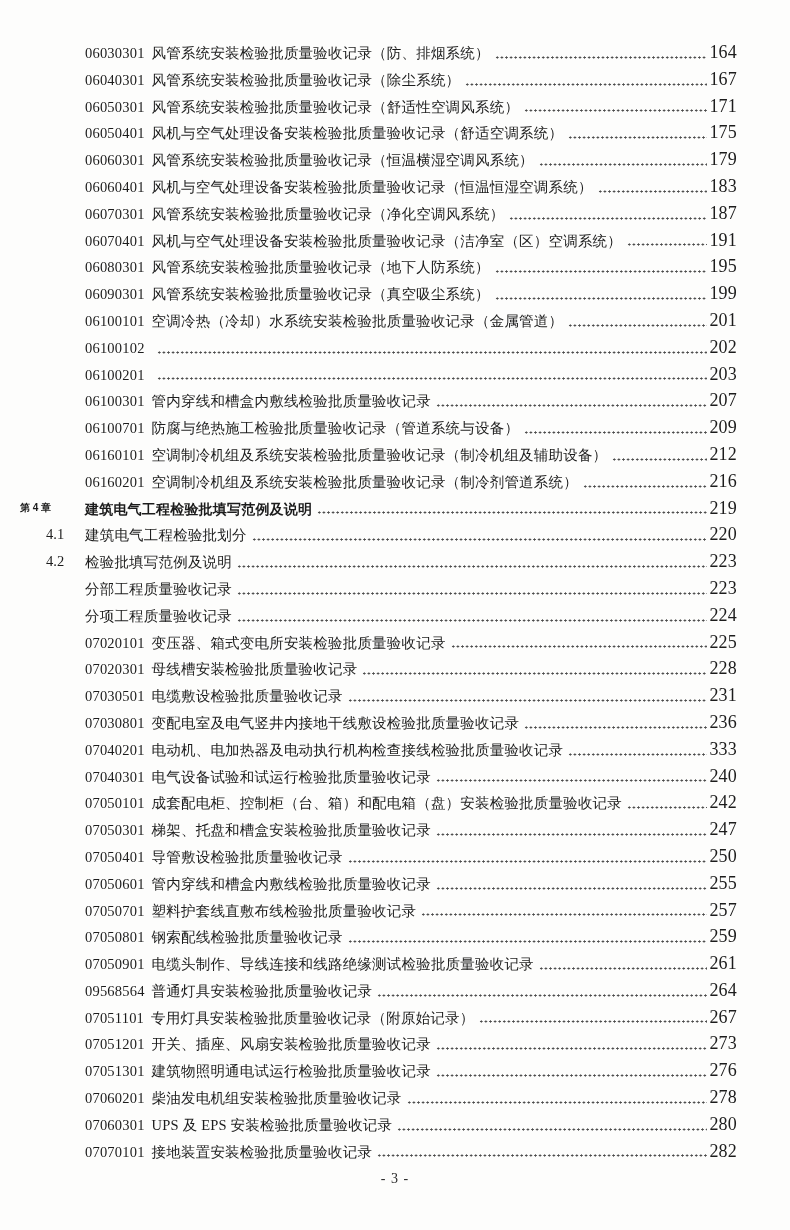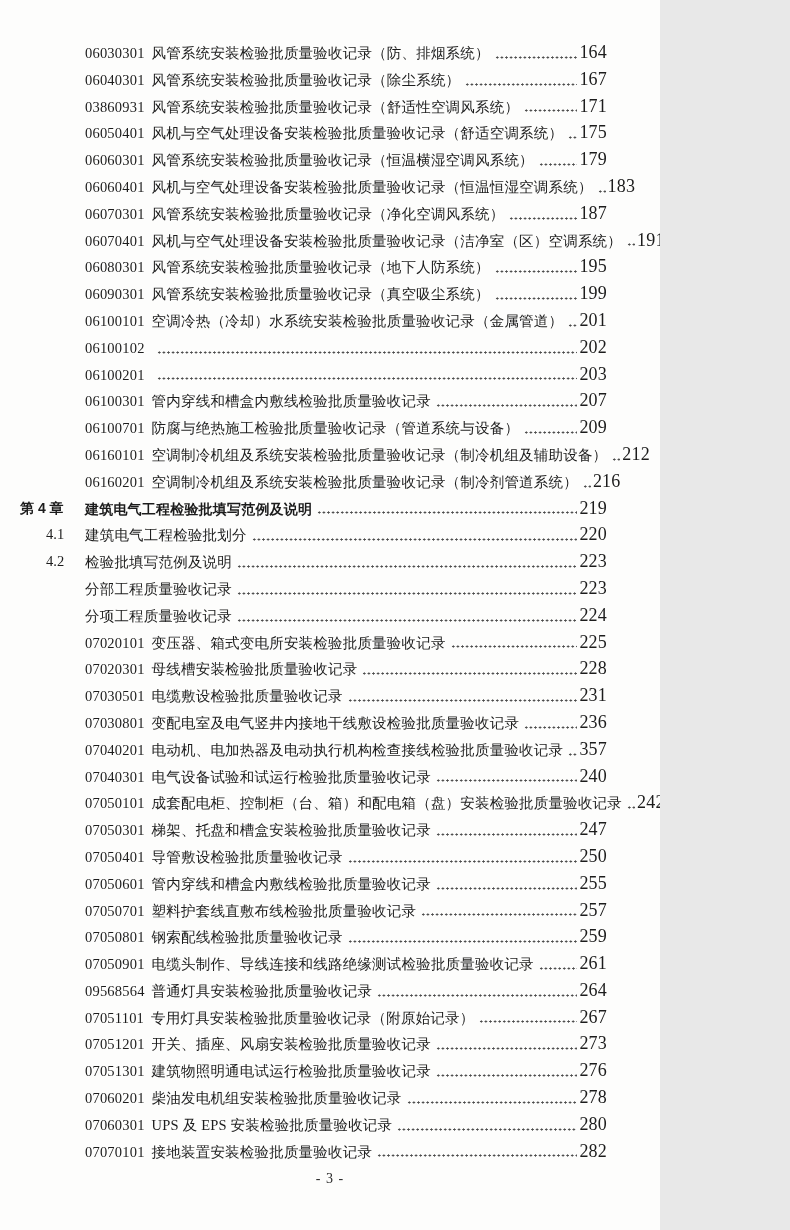--- a/index.html
+++ b/index.html
@@ -3,41 +3,41 @@
 <meta charset="utf-8">
 <style>
   html, body { margin: 0; padding: 0; }
   body {
     width: 790px; height: 1230px;
     background: #e8e8e8;
     font-family: "Liberation Serif", "DejaVu Serif", serif;
   }
   .page {
     position: relative;
-    width: 660px; height: 1230px;
+    width: 790px; height: 1230px;
     background: #fdfdfc;
     color: #1c1c1c;
     overflow: hidden;
   }
   .toc {
     padding: 39px 53px 0 85px;
   }
   .row {
     position: relative;
     display: flex;
     align-items: baseline;
     height: 26.8px;
     font-size: 14.5px;
     line-height: 26.8px;
     white-space: nowrap;
   }
   .row .code { margin-right: 7px; letter-spacing: 0.2px; }
   .row .title { letter-spacing: 0.2px; }
   .row .label-out { position: absolute; top: 0; line-height: 26.8px; }
-  .row.chapter .label-out { left: -65px; font-weight: bold; font-family: "Liberation Sans", "DejaVu Sans", sans-serif; font-size: 14px; }
+  .row.chapter .label-out { left: -65px; font-weight: bold; font-family: "Liberation Sans", "DejaVu Sans", sans-serif; font-size: 10px; }
   .row.section .label-out { left: -39px; text-align: right; }
   .row.chapter .title {
     font-weight: bold;
     font-family: "Liberation Sans", "DejaVu Sans", sans-serif;
     font-size: 14px;
   }
   .leader {
     flex: 1 1 auto;
     min-width: 8px;
     align-self: flex-end;
@@ -69,21 +69,21 @@
         <span class="leader"></span>
         <span class="pagenum">164</span>
       </div>
       <div class="row item">
         <span class="code">06040301</span>
         <span class="title">风管系统安装检验批质量验收记录（除尘系统）</span>
         <span class="leader"></span>
         <span class="pagenum">167</span>
       </div>
       <div class="row item">
-        <span class="code">03860931</span>
+        <span class="code">06050301</span>
         <span class="title">风管系统安装检验批质量验收记录（舒适性空调风系统）</span>
         <span class="leader"></span>
         <span class="pagenum">171</span>
       </div>
       <div class="row item">
         <span class="code">06050401</span>
         <span class="title">风机与空气处理设备安装检验批质量验收记录（舒适空调系统）</span>
         <span class="leader"></span>
         <span class="pagenum">175</span>
       </div>
@@ -212,21 +212,21 @@
       <div class="row item">
         <span class="code">07030801</span>
         <span class="title">变配电室及电气竖井内接地干线敷设检验批质量验收记录</span>
         <span class="leader"></span>
         <span class="pagenum">236</span>
       </div>
       <div class="row item">
         <span class="code">07040201</span>
         <span class="title">电动机、电加热器及电动执行机构检查接线检验批质量验收记录</span>
         <span class="leader"></span>
-        <span class="pagenum">357</span>
+        <span class="pagenum">333</span>
       </div>
       <div class="row item">
         <span class="code">07040301</span>
         <span class="title">电气设备试验和试运行检验批质量验收记录</span>
         <span class="leader"></span>
         <span class="pagenum">240</span>
       </div>
       <div class="row item">
         <span class="code">07050101</span>
         <span class="title">成套配电柜、控制柜（台、箱）和配电箱（盘）安装检验批质量验收记录</span>

